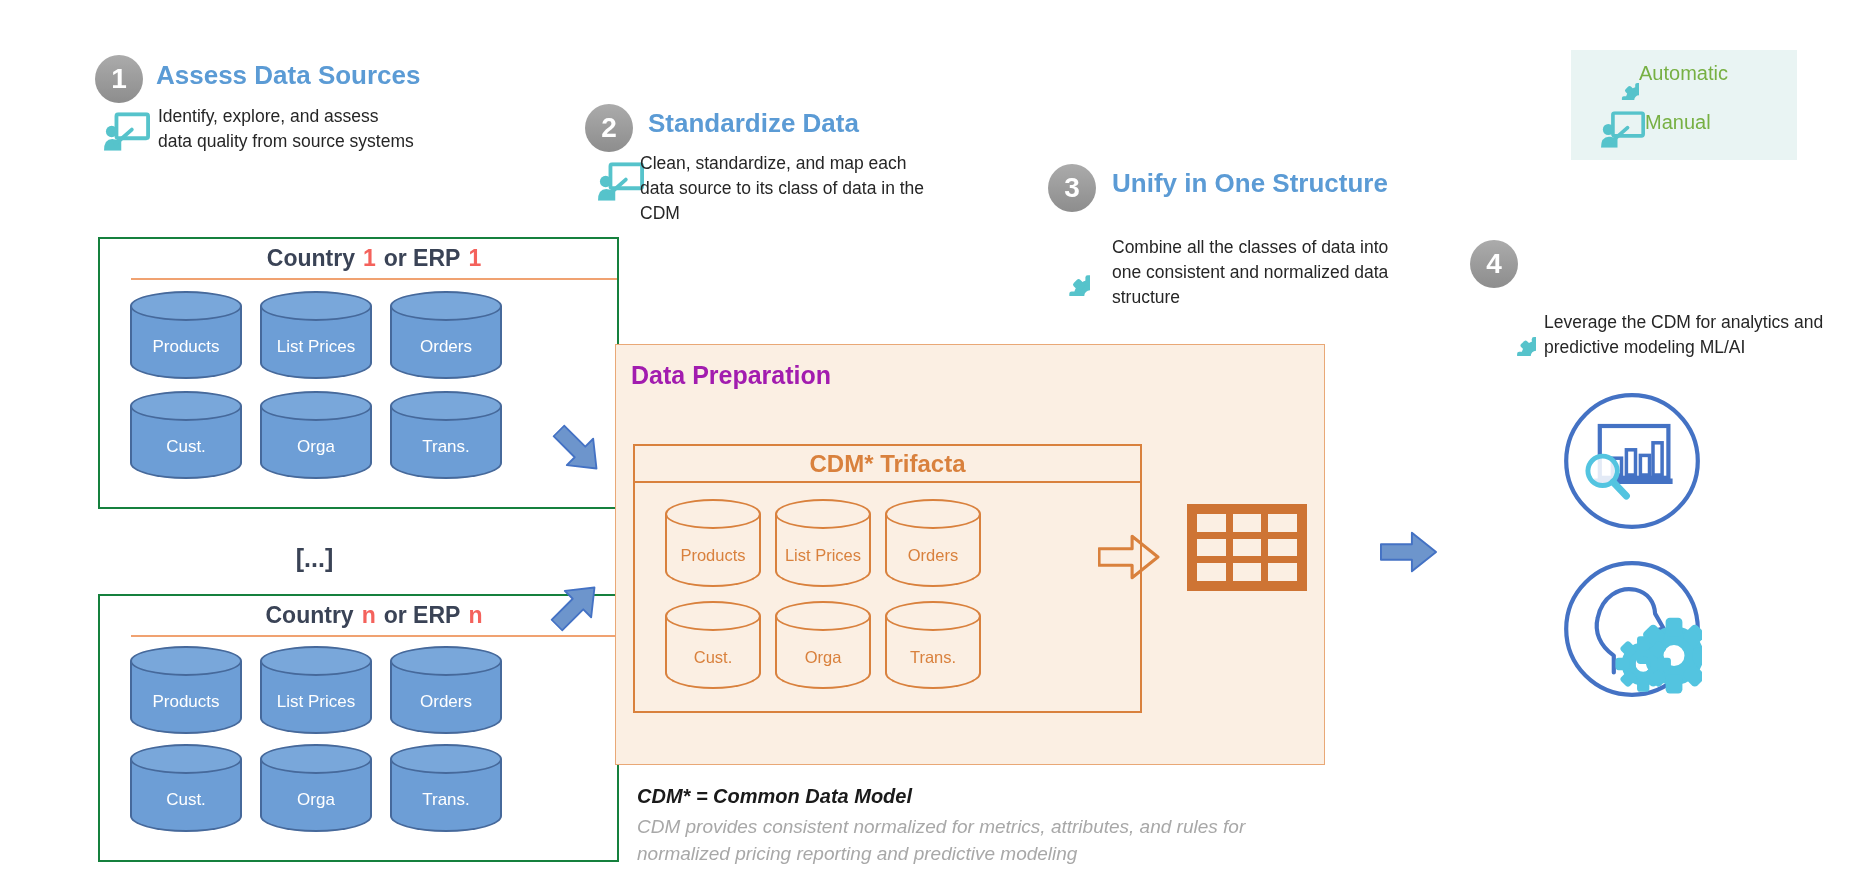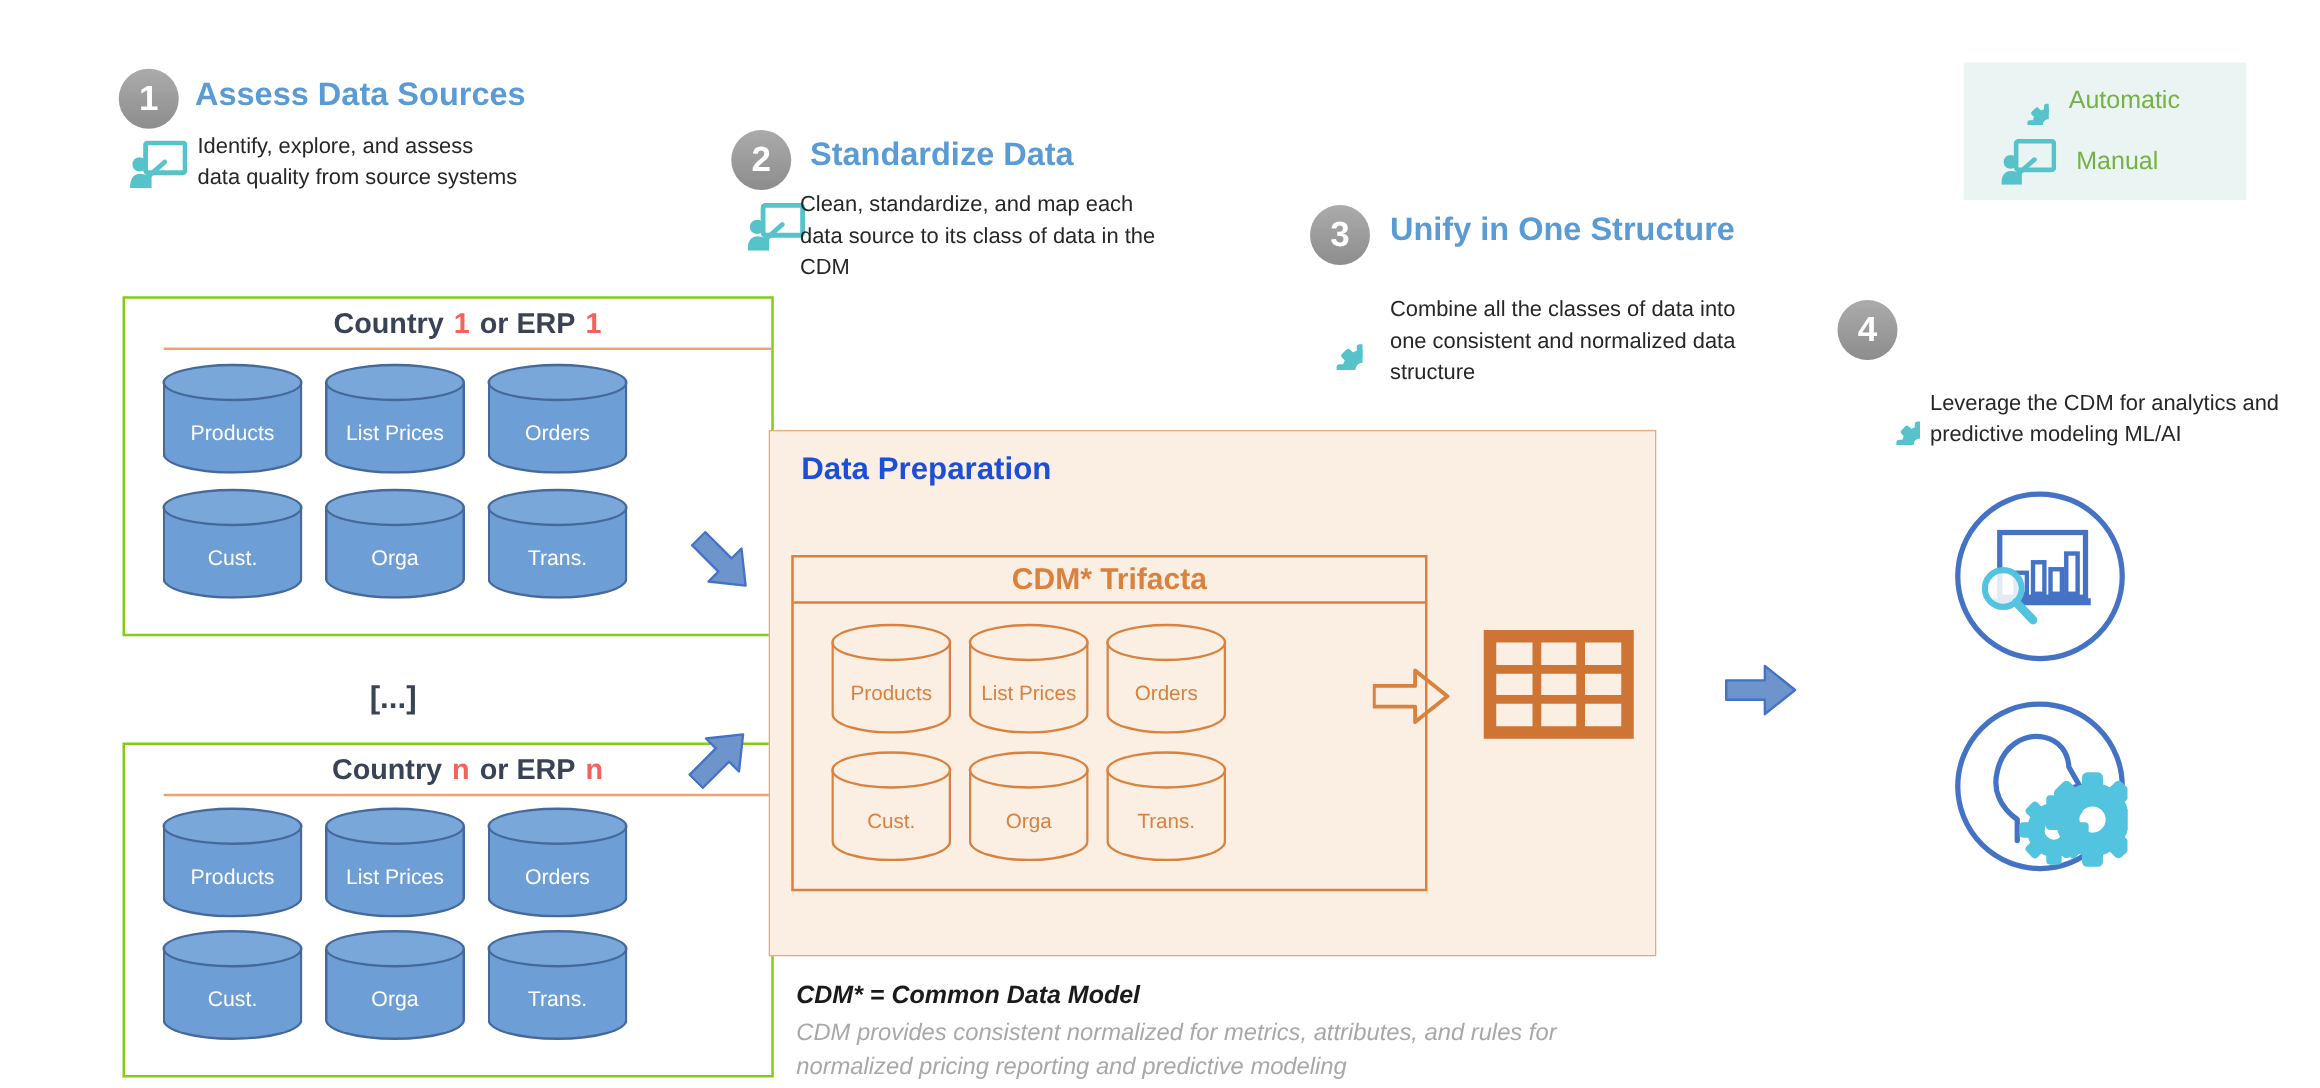--- a/index.html
+++ b/index.html
@@ -20,21 +20,21 @@
   
   .step-title { position: absolute; color: #5B9BD5; font-weight: bold; font-size: 26px; line-height: 1.2; }
   .step-desc  { position: absolute; color: #262626; font-size: 17.5px; line-height: 1.42; }
 
   
   .icon { position: absolute; }
   .teal { color: #56C3CB; }
   .teal-light { color: #53C4E0; }
 
   
-  .srcbox { position: absolute; width: 521px; background: #fff; border: 2px solid #84cc16; padding-left: 31px; }
+  .srcbox { position: absolute; width: 521px; background: #fff; border: 2px solid #15803d; padding-left: 31px; }
   .srcbox .hdr {
     height: 41px; border-bottom: 2px solid #F0A271; display: flex;
     align-items: center; justify-content: center;
     font-size: 23px; font-weight: bold; color: #3A4356;
   }
   .hdr .tp + .tp { margin-left: 8px; }
   .tp.red { color: #F4625C; }
 
   
   .cyl { position: absolute; width: 112px; height: 88px; }
@@ -52,37 +52,37 @@
   .cyl.orange .cbody { background: #FBEFE3; border: 2px solid #D9813D; border-top: none; }
   .cyl.orange .clabel { color: #D9813D; font-size: 16.5px; }
 
   
   .ellipsis { position: absolute; left: 98px; top: 544px; width: 433px; text-align: center;
               font-size: 25px; font-weight: bold; color: #3A4356; }
 
   
   .prepbox { position: absolute; left: 615px; top: 344px; width: 710px; height: 421px;
              background: #FBEFE3; border: 1px solid #E9A876; }
-  .prep-title { position: absolute; left: 25px; top: 16px; color: #1d4ed8; font-size: 25px; font-weight: bold; }
+  .prep-title { position: absolute; left: 15px; top: 16px; color: #a21caf; font-size: 25px; font-weight: bold; }
   .cdmbox { position: absolute; left: 17px; top: 99px; width: 509px; height: 269px;
             border: 2px solid #D9813D; }
   .cdmbox .hdr { height: 37px; border-bottom: 2px solid #D9813D; display: flex; align-items: center;
                  justify-content: center; color: #D9813D; font-size: 24px; font-weight: bold; }
 
   
   .tableicon { position: absolute; left: 1187px; top: 504px; width: 120px; height: 87px;
                background: #CE7434; padding: 10px; display: grid;
                grid-template-columns: repeat(3, 1fr); grid-template-rows: repeat(3, 1fr); gap: 7px; }
   .tableicon .cell { background: #FBEFE3; }
 
   
   .legend { position: absolute; left: 1571px; top: 50px; width: 226px; height: 110px;
             background: #E9F4F3; display: flex; flex-direction: column; justify-content: space-evenly;
             padding-left: 30px; }
-  .legend .row { display: flex; align-items: center; gap: 16px; }
+  .legend .row { display: flex; }
   .legend .lbl { color: #77B043; font-size: 20px; }
 
   
   .fn-title { position: absolute; left: 637px; top: 785px; color: #1a1a1a;
               font-size: 20px; font-weight: bold; font-style: italic; }
   .fn-line  { position: absolute; left: 637px; color: #A8A8A8; font-size: 19px; font-style: italic; }
 
   
   .bigcircle { position: absolute; width: 140px; height: 140px; }
 </style>

